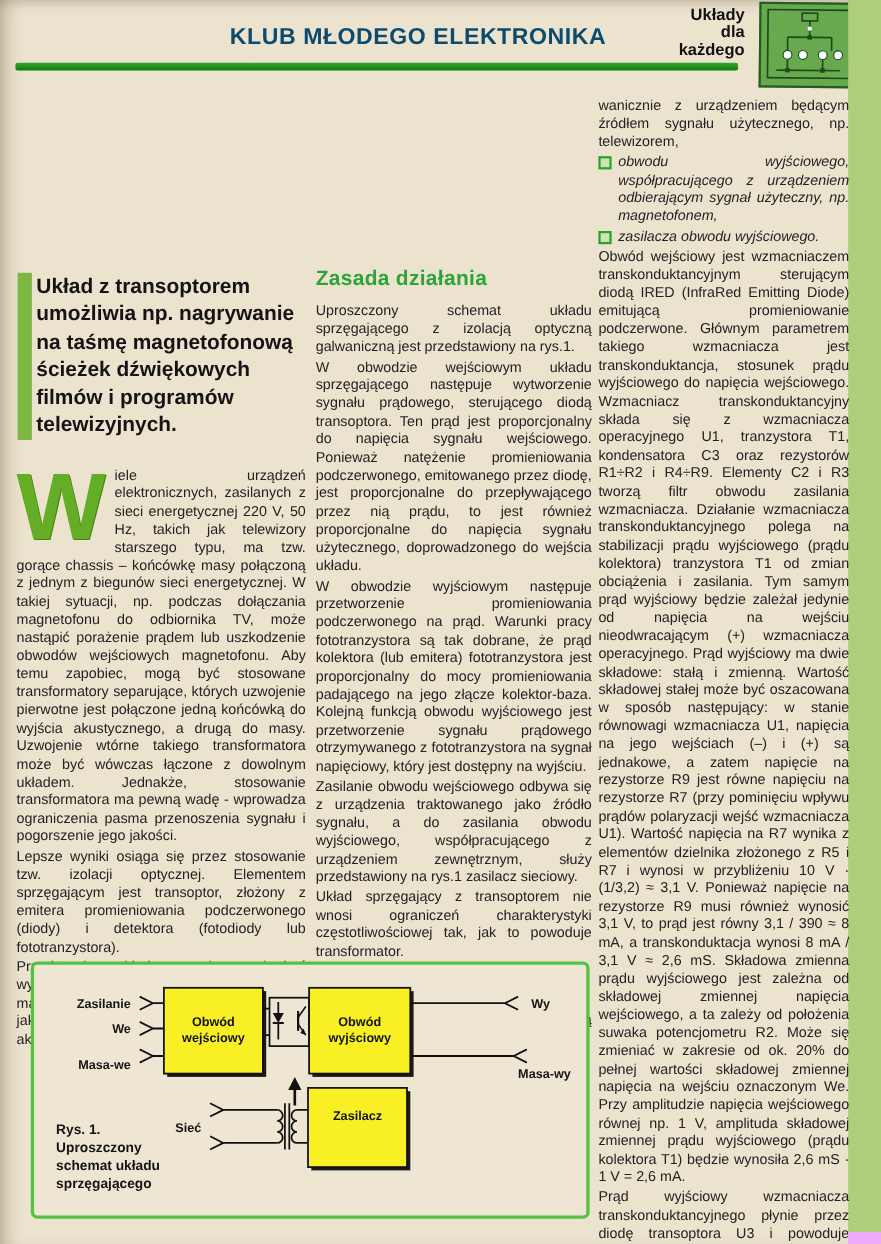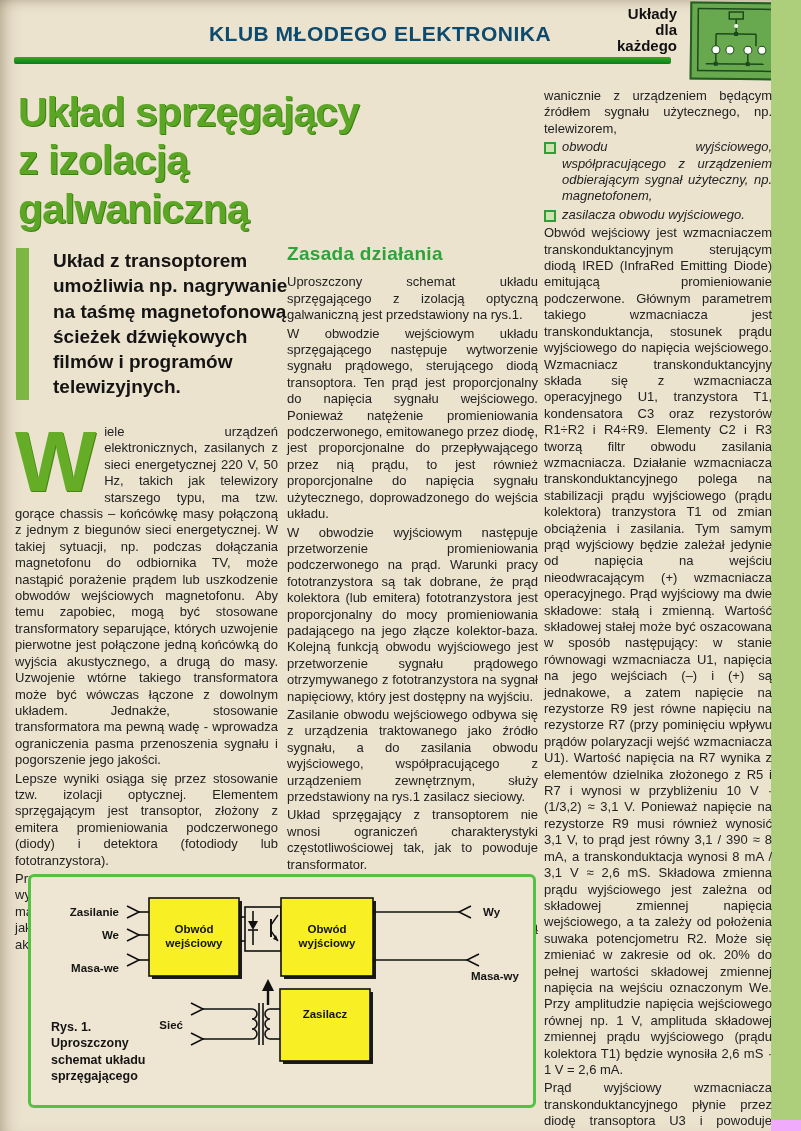--- a/index.html
+++ b/index.html
@@ -17,21 +17,21 @@
   .corner-label{position:absolute;left:555px;top:6px;width:122px;text-align:right;
     font-size:15px;font-weight:bold;line-height:1.08;color:#111;}
   .badge{position:absolute;left:690px;top:2px;width:90px;height:78px;
     background:#68a94f;border:2px solid #245c22;box-sizing:border-box;transform:rotate(.6deg);}
   .side-strip{position:absolute;left:771px;top:0;width:30px;height:1131px;background:#adcf7c;}
   
   .title{position:absolute;left:18px;top:88px;width:450px;margin:0;
     font-size:41px;line-height:1.18;font-weight:bold;letter-spacing:-1px;color:#5ca625;
     text-shadow:1px 1px 0 #3c8014;}
   .lead{position:absolute;left:16px;top:248px;width:252px;
-    border-left:13px solid #7cb743;padding-left:24px;
+    border-left:13px solid #7cb743;padding-left:4px;
     font-size:19px;font-weight:bold;line-height:1.33;color:#141414;}
   
   .col{position:absolute;font-size:13px;line-height:16.4px;text-align:justify;color:#222;}
   .col p{margin:0 0 2px 0;}
   .col1{left:15px;top:424px;width:263px;}
   .col2{left:287px;top:246px;width:251px;}
   .col3{left:544px;top:88px;width:228px;}
   .dropcap{float:left;font-size:86px;line-height:.78;font-weight:bold;color:#66ad27;
     margin:4px 8px 0 0;text-shadow:1px 1px 0 #47860f;}
   .ghead{font-size:19px;font-weight:bold;color:#2da33a;letter-spacing:.3px;margin:0 0 12px 0;}
@@ -82,25 +82,20 @@
       <line x1="56" y1="50" x2="56" y2="60" stroke="#1c4a1a" stroke-width="1.5"></line>
       <line x1="14" y1="60" x2="72" y2="60" stroke="#1c4a1a" stroke-width="1.5"></line>
       <rect x="42" y="28" width="4" height="4" fill="#1c4a1a"></rect>
       <rect x="22" y="58" width="4" height="4" fill="#1c4a1a"></rect>
       <rect x="54" y="58" width="4" height="4" fill="#1c4a1a"></rect>
       <circle cx="44" cy="22" r="2" fill="#fff"></circle>
     </svg>
   </div>
   <div class="side-strip"></div>
 
-  <h1 class="title">
-    <div>Układ sprzęgający</div>
-    <div>z izolacją</div>
-    <div>galwaniczną</div>
-  </h1>
   <div class="lead">Układ z transoptorem umożliwia np. nagrywanie na taśmę magnetofonową ścieżek dźwiękowych filmów i programów telewizyjnych.</div>
 
   <div class="col col1">
     <p><span class="dropcap">W</span><span>iele urządzeń elektronicznych, zasilanych z sieci energetycznej 220 V, 50 Hz, takich jak telewizory starszego typu, ma tzw. gorące chassis – końcówkę masy połączoną z jednym z biegunów sieci energetycznej. W takiej sytuacji, np. podczas dołączania magnetofonu do odbiornika TV, może nastąpić porażenie prądem lub uszkodzenie obwodów wejściowych magnetofonu. Aby temu zapobiec, mogą być stosowane transformatory separujące, których uzwojenie pierwotne jest połączone jedną końcówką do wyjścia akustycznego, a drugą do masy. Uzwojenie wtórne takiego transformatora może być wówczas łączone z dowolnym układem. Jednakże, stosowanie transformatora ma pewną wadę - wprowadza ograniczenia pasma przenoszenia sygnału i pogorszenie jego jakości.</span></p>
     <p>Lepsze wyniki osiąga się przez stosowanie tzw. izolacji optycznej. Elementem sprzęgającym jest transoptor, złożony z emitera promieniowania podczerwonego (diody) i detektora (fotodiody lub fototranzystora).</p>
     <p>Przedstawiony układ sprzęgający może być wykorzystywany przy nagrywaniu na taśmę magnetofonową sygnałów fonii z telewizora, jak również do przekazywania sygnałów akustycznych na duże odległości.</p>
   </div>
 
   <div class="col col2">
     <h2 class="ghead">Zasada działania</h2>

